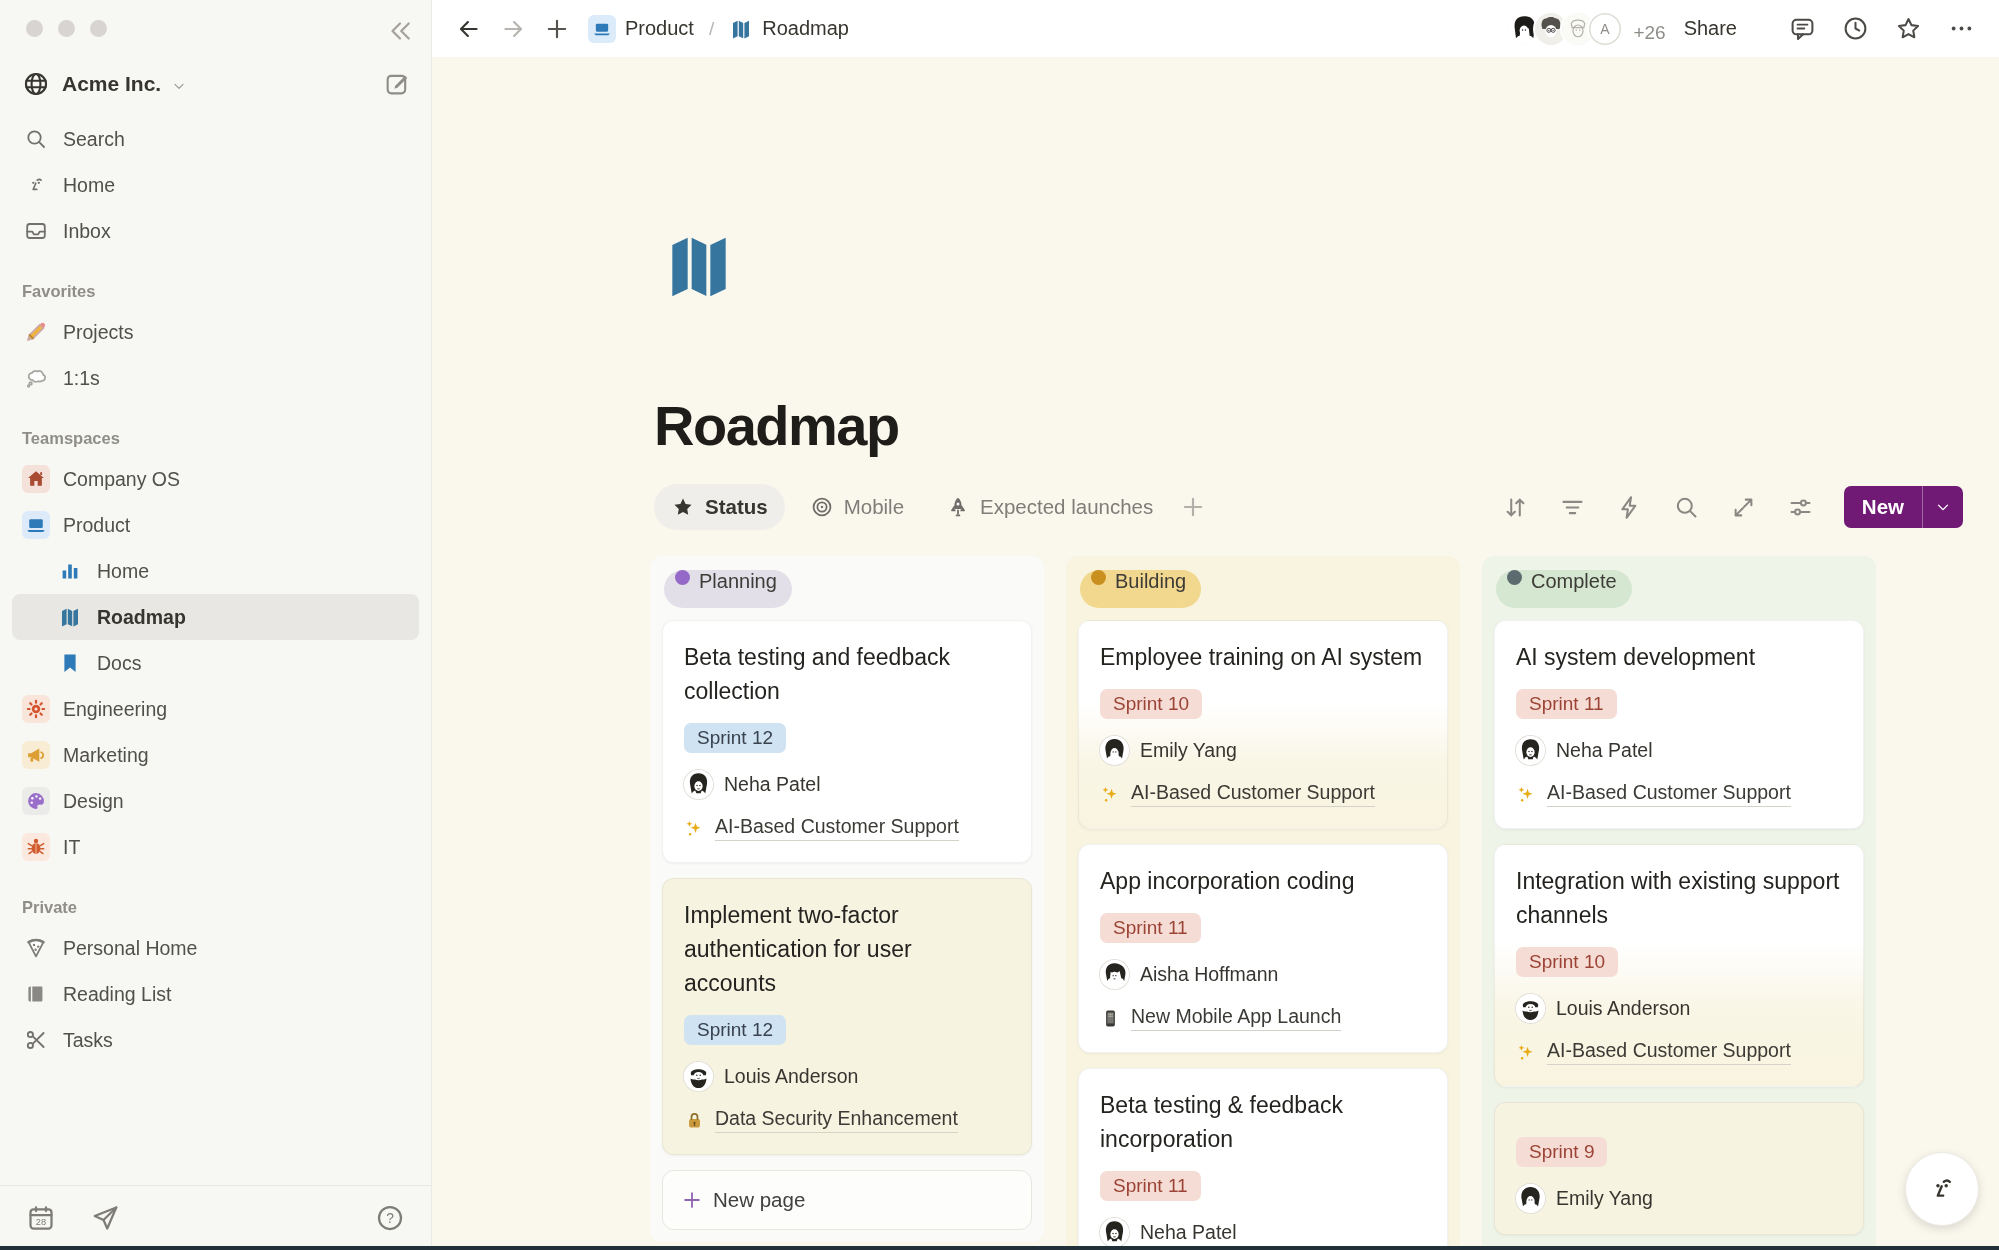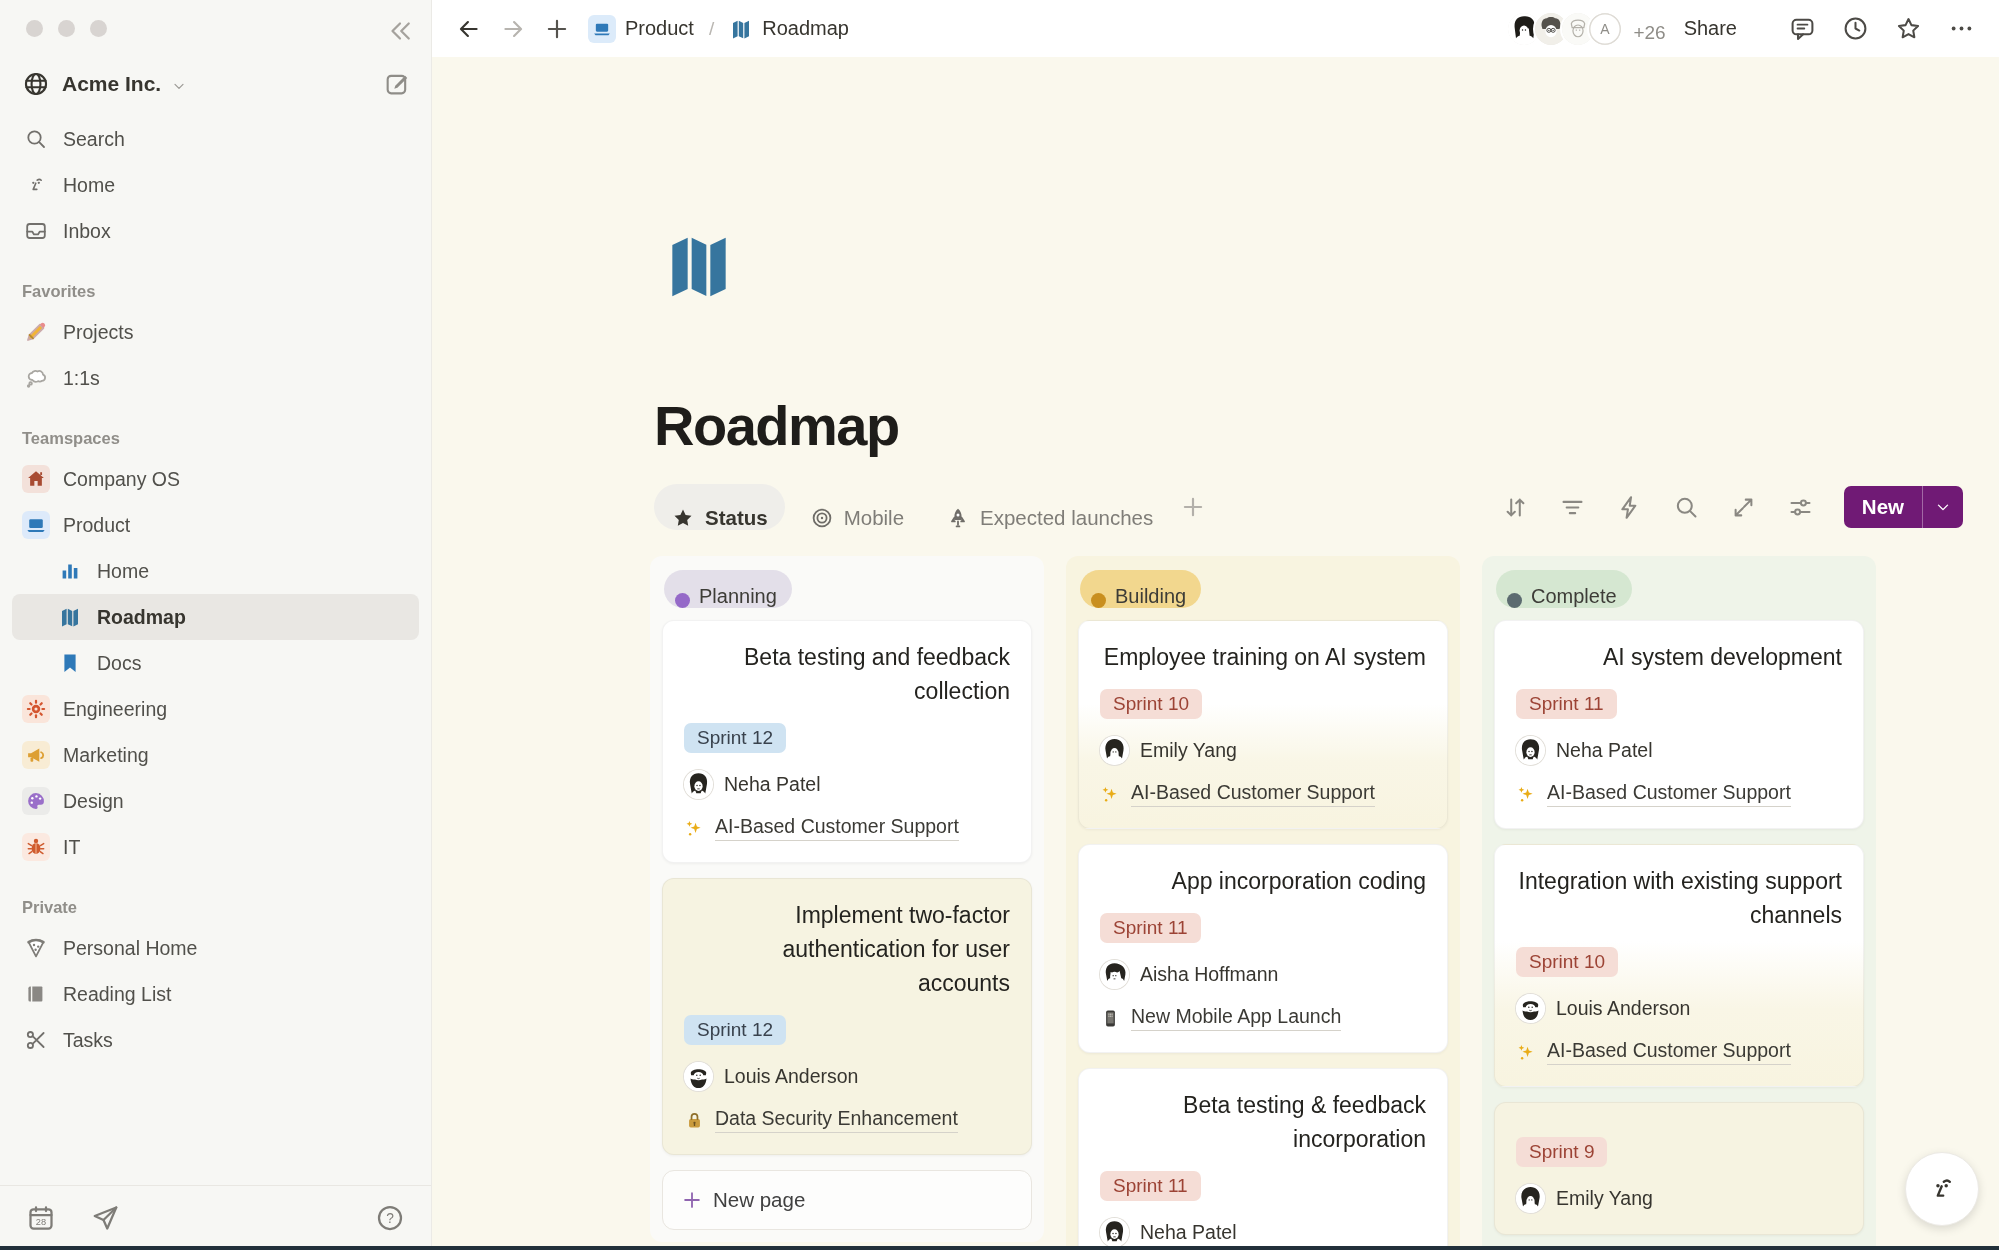--- a/index.html
+++ b/index.html
@@ -40,38 +40,38 @@
   .avatar:first-child{margin-left:0;}
   .overflow-count{font-size:19px;color:#8f8d88;margin:9px 18px 0 10px;}
   .share-label{font-size:20px;color:#37352f;cursor:pointer;margin-right:26px;}
   .top-ic{width:27px;height:27px;color:#4c4a46;cursor:pointer;margin-left:26px;}
   .top-ic:first-of-type{margin-left:0}
   
   .canvas{position:absolute;left:432px;top:57px;right:0;bottom:0;background:#faf8ed;overflow:hidden;}
   .page-icon{position:absolute;left:226px;top:168px;width:82px;height:80px;}
   .page-title{position:absolute;left:222px;top:336px;font-size:56px;font-weight:700;letter-spacing:-1.5px;color:#1e1d1a;}
   .view-row{position:absolute;left:222px;right:36px;top:426px;height:48px;display:flex;align-items:center;}
-  .tab{display:flex;align-items:flex-end;gap:10px;height:46px;padding:0 17px;border-radius:23px;font-size:20.5px;color:#7f7d78;cursor:pointer;}
+  .tab{display:flex;align-items:center;gap:10px;height:46px;padding:0 17px;border-radius:23px;font-size:20.5px;color:#7f7d78;cursor:pointer;}
   .tab.active{background:#efeeea;color:#37352f;font-weight:600;}
   .tab .t-ic{width:24px;height:24px;}
   .tab-add{width:26px;height:26px;color:#b3b0aa;margin-left:10px;cursor:pointer;}
   .toolbar{margin-left:auto;display:flex;align-items:center;gap:0;}
   .tool-ic{width:27px;height:27px;color:#8a8882;margin-left:30px;cursor:pointer;}
   .new-btn{margin-left:30px;height:42px;background:#701a75;border-radius:7px;display:flex;align-items:center;color:#fff;cursor:pointer;overflow:hidden;}
   .new-btn .nb-label{font-size:20.5px;font-weight:600;padding:0 18px;}
   .new-btn .nb-split{width:40px;height:42px;display:flex;align-items:center;justify-content:center;border-left:1px solid rgba(255,255,255,.35);}
   
   .board{position:absolute;left:218px;top:499px;bottom:0;display:flex;gap:22px;align-items:flex-start;}
   .col{width:394px;border-radius:12px;padding:12px 12px 12px;box-sizing:border-box;flex:0 0 auto;}
-  .col-pill{display:inline-flex;align-items:flex-end;gap:9px;height:38px;padding:0 15px 0 11px;border-radius:19px;font-size:20px;color:#3d3c37;margin:2px 0 12px 2px;cursor:pointer;}
+  .col-pill{display:inline-flex;align-items:flex-start;gap:9px;height:38px;padding:0 15px 0 11px;border-radius:19px;font-size:20px;color:#3d3c37;margin:2px 0 12px 2px;cursor:pointer;}
   .col-pill .dot{width:15px;height:15px;border-radius:50%;}
   .card{background:#fff;border:1px solid rgba(0,0,0,.05);border-radius:12px;box-shadow:0 1px 3px rgba(15,15,15,.05);padding:19px 21px 21px;margin-bottom:15px;cursor:pointer;}
   .card.cream{background:#f6f3e1;}
   .card.gradient{background:linear-gradient(180deg,#ffffff 40%,#f9f6e6 68%,#f8f4e0 100%);}
-  .card-title{font-size:23px;line-height:34px;font-weight:500;color:#24231f;text-align:right;}
+  .card-title{font-size:23px;line-height:34px;font-weight:500;color:#24231f;}
   .card-tag{display:inline-block;margin-top:15px;padding:4px 13px;border-radius:7px;font-size:19px;}
   .card-person{display:flex;align-items:center;gap:11px;margin-top:17px;}
   .card-person .pav{width:29px;height:29px;border-radius:50%;background:#fff;box-shadow:0 0 0 1px #e2dfd9;overflow:hidden;flex:0 0 29px;}
   .card-person .pname{font-size:19.5px;color:#37352f;}
   .card-link{display:flex;align-items:center;gap:10px;margin-top:16px;}
   .card-link .l-ic{width:21px;height:21px;flex:0 0 21px;}
   .card-link .l-label{font-size:19.5px;color:#3b3a35;border-bottom:1.5px solid #d5d2ca;padding-bottom:2px;white-space:nowrap;}
   .newpage{height:58px;border:1px solid #e9e6e0;background:rgba(255,255,255,.5);border-radius:12px;display:flex;align-items:center;gap:10px;padding:0 18px;color:#404040;font-size:20.5px;cursor:pointer;}
   .newpage .np-plus{width:22px;height:22px;}
   

